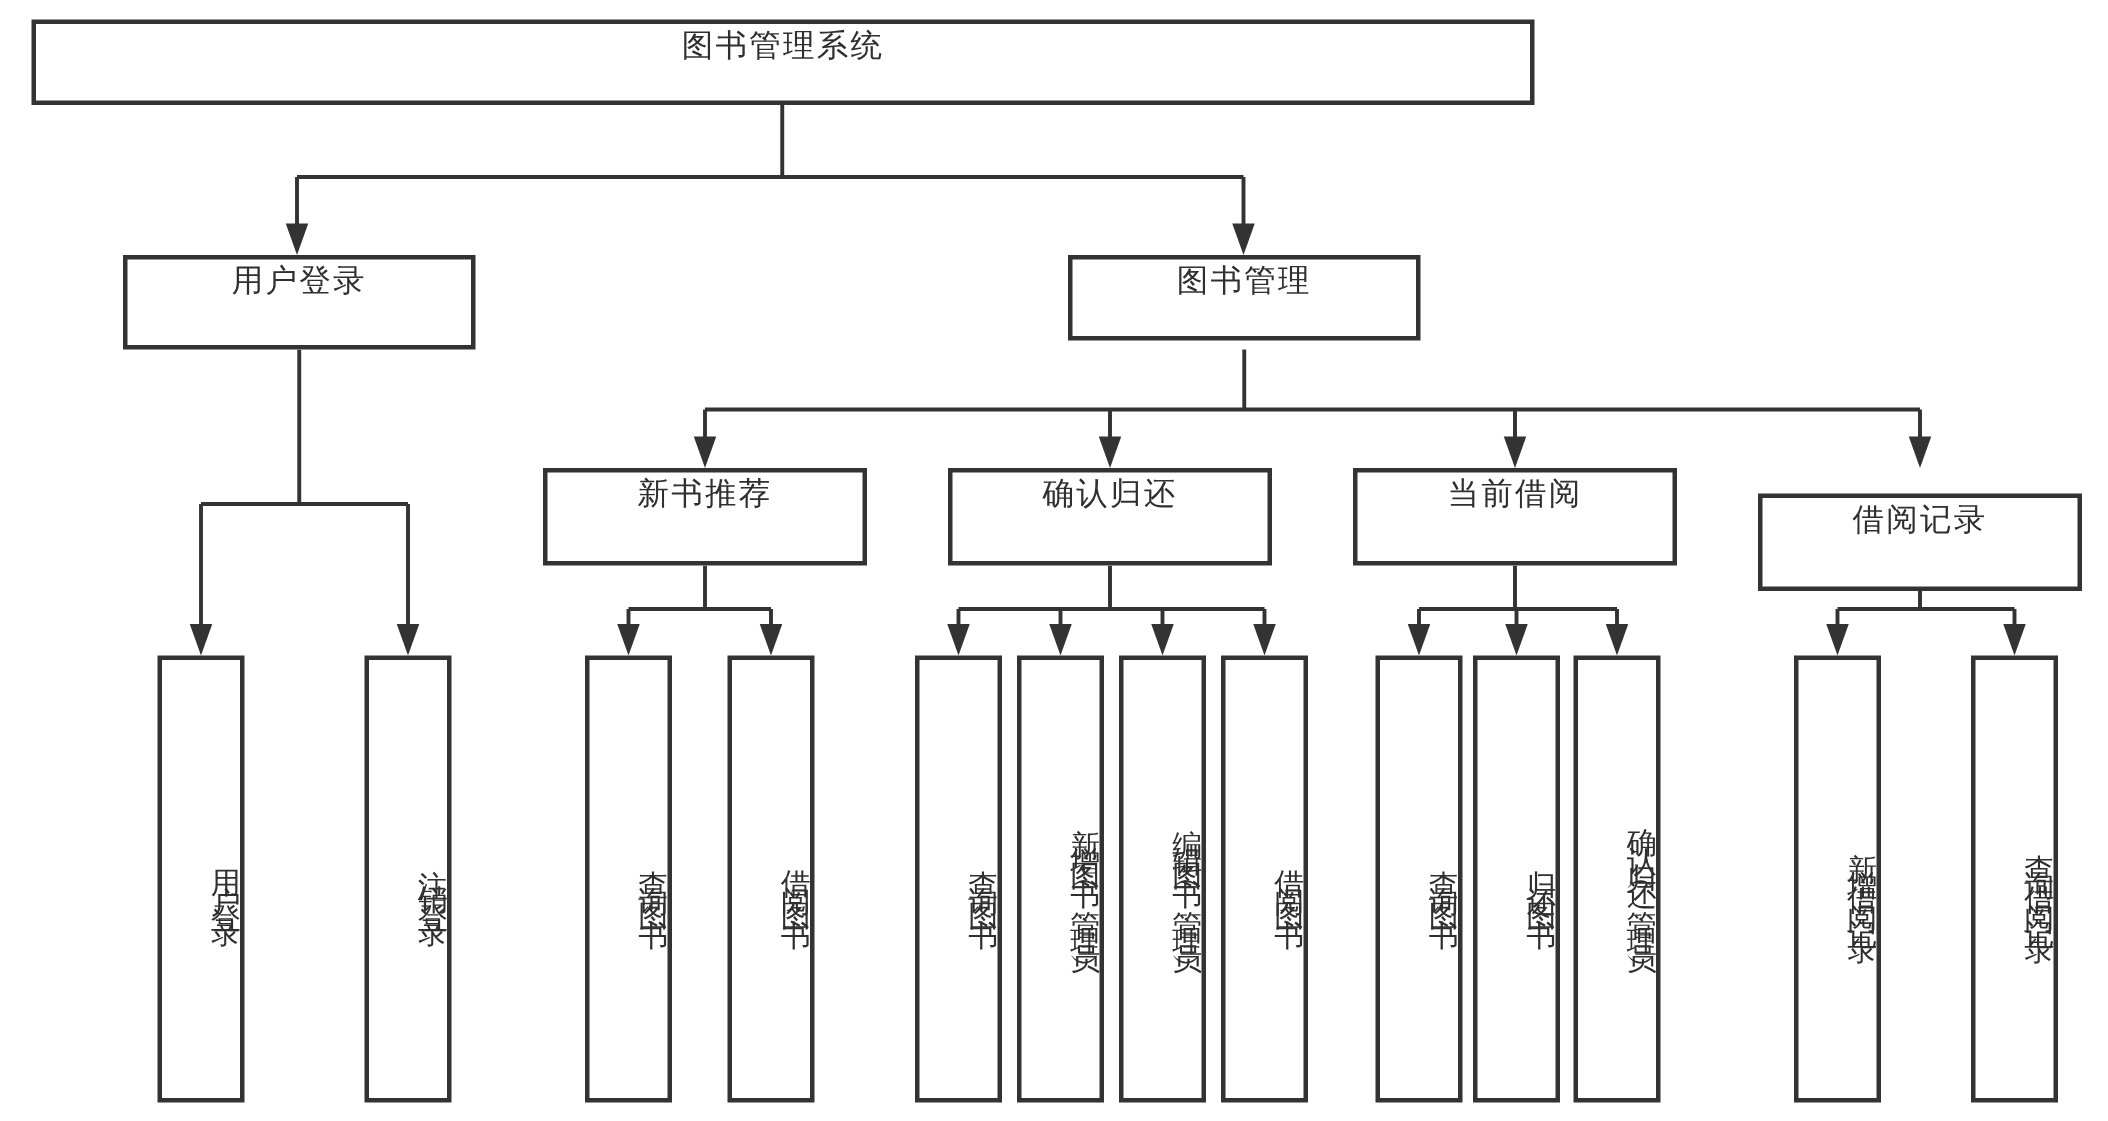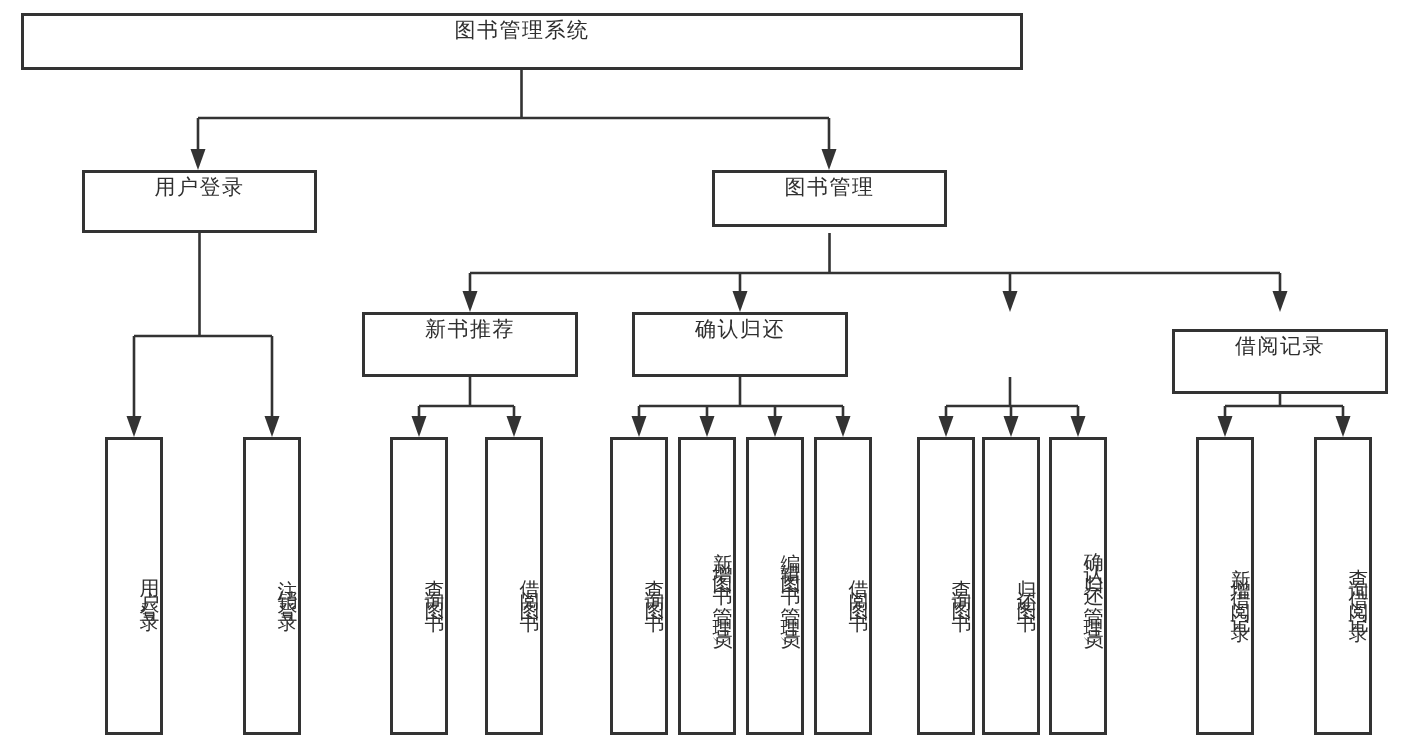--- a/index.html
+++ b/index.html
@@ -150,20 +150,23 @@
   <div class="node h-label n-mgmt">
     <span>图书管理</span>
   </div>
 
   <div class="node h-label lvl3 n-rec">
     <span>新书推荐</span>
   </div>
   <div class="node h-label lvl3 n-borrow">
     <span>确认归还</span>
   </div>
+  <div class="node h-label lvl3 n-cur">
+    <span>当前借阅</span>
+  </div>
   <div class="node h-label lvl3 n-hist">
     <span>借阅记录</span>
   </div>
 
   <div class="node v-label leaf lf-0">
     <span>用户登录</span>
   </div>
   <div class="node v-label leaf lf-1">
     <span>注销登录</span>
   </div>

